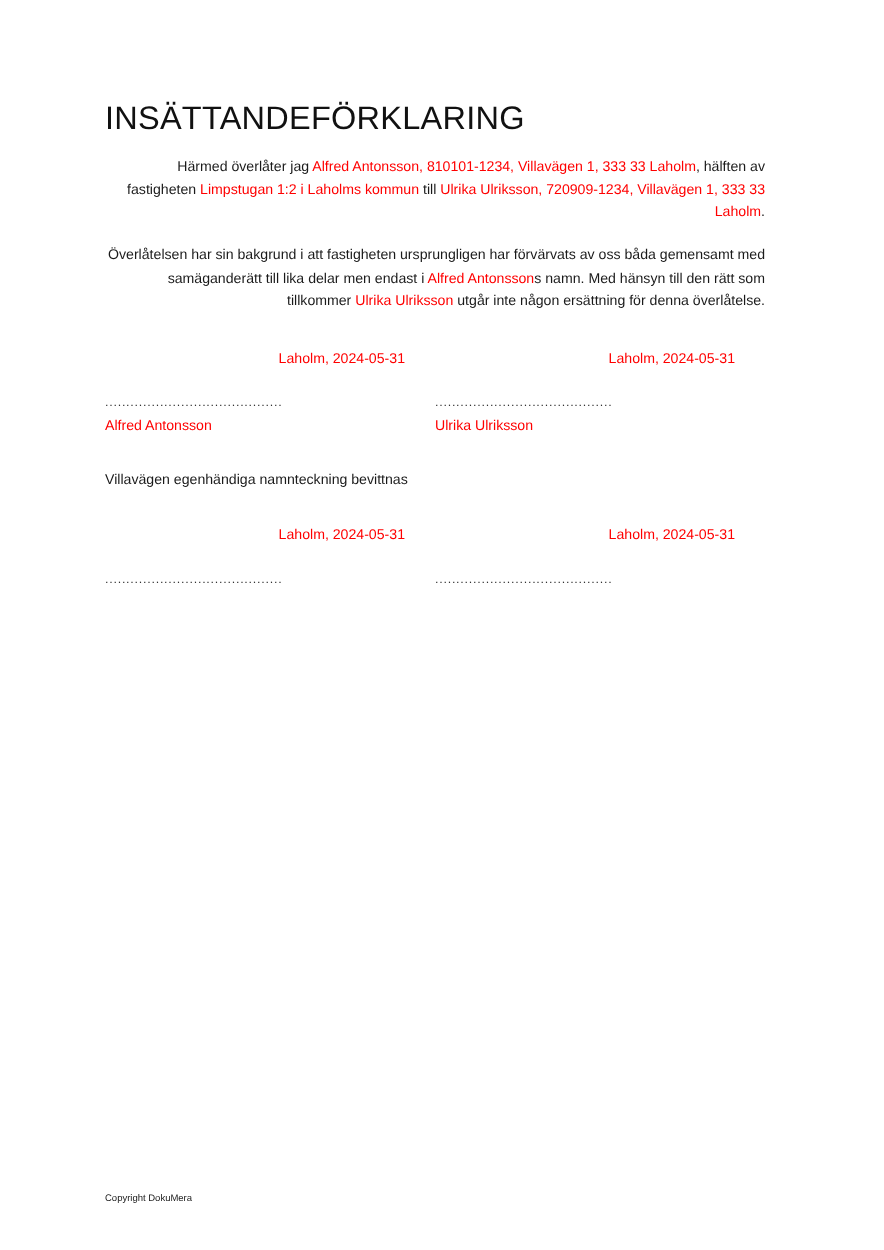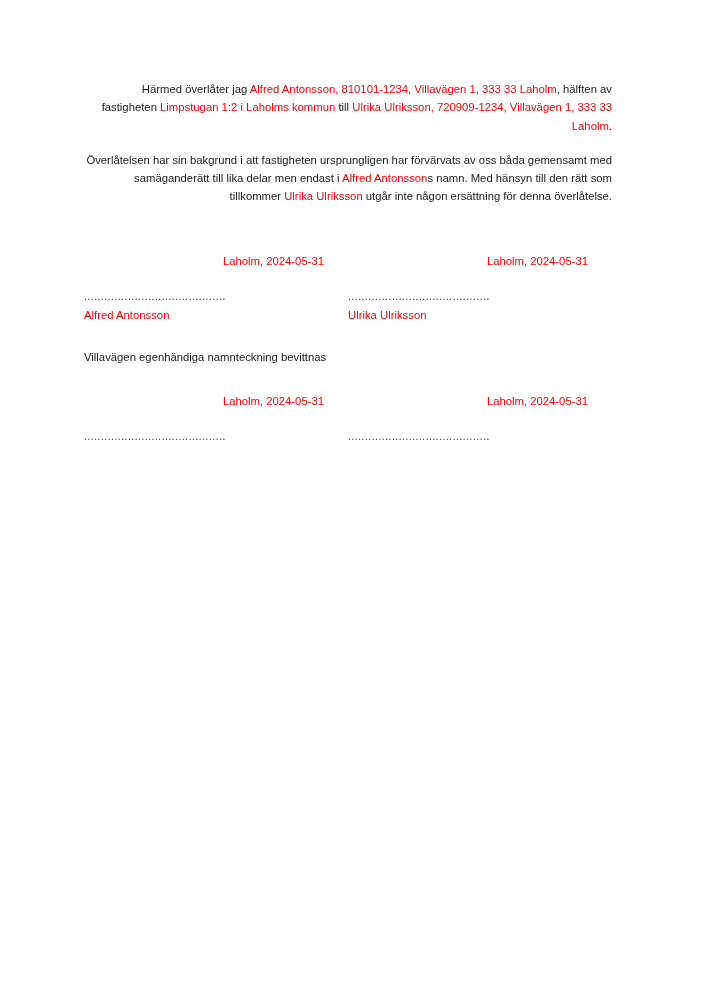--- a/index.html
+++ b/index.html
@@ -35,21 +35,21 @@
     line-height: 1.1;
   }
   .para {
     font-size: 11.3px;
     line-height: 1.62;
     margin: 0 0 16px 0;
     color: #1a1a1a;
     text-align: right;
   }
   .para.tight {
-    margin-bottom: 34px;
+    margin-bottom: 16px;
   }
   .fill {
     color: #ff0000;
   }
   .sig-block {
     position: relative;
     width: 528px;
   }
   .sig-row {
     display: flex;
@@ -111,20 +111,21 @@
   }
   .copyright-line { display: block; }
 </style>
 </head>
 <body>
 
 <div class="page">
 
   <div class="content">
 
+    <h1 class="doc-title">INSÄTTANDEFÖRKLARING</h1>
 
     <p class="para">
       <span>Härmed överlåter jag </span><span class="fill">Alfred Antonsson, 810101-1234, Villavägen 1, 333 33 Laholm</span><span>, hälften av fastigheten </span><span class="fill">Limpstugan 1:2 i Laholms kommun</span><span> till </span><span class="fill">Ulrika Ulriksson, 720909-1234, Villavägen 1, 333 33 Laholm</span><span>.</span>
     </p>
 
     <p class="para tight">
       <span>Överlåtelsen har sin bakgrund i att fastigheten ursprungligen har förvärvats av oss båda gemensamt med samäganderätt till lika delar men endast i </span><span class="fill">Alfred Antonsson</span><span>s namn. Med hänsyn till den rätt som tillkommer </span><span class="fill">Ulrika Ulriksson</span><span> utgår inte någon ersättning för denna överlåtelse.</span>
     </p>
 
     <div class="spacer-12"></div>
@@ -170,15 +171,16 @@
         <div class="sig-col">
           <div class="dotline">..........................................</div>
         </div>
       </div>
     </div>
 
   </div>
 
 
   <div class="footer">
+    <span class="copyright-line">Copyright DokuMera</span>
   </div>
 
 </div>
 
 </body></html>

